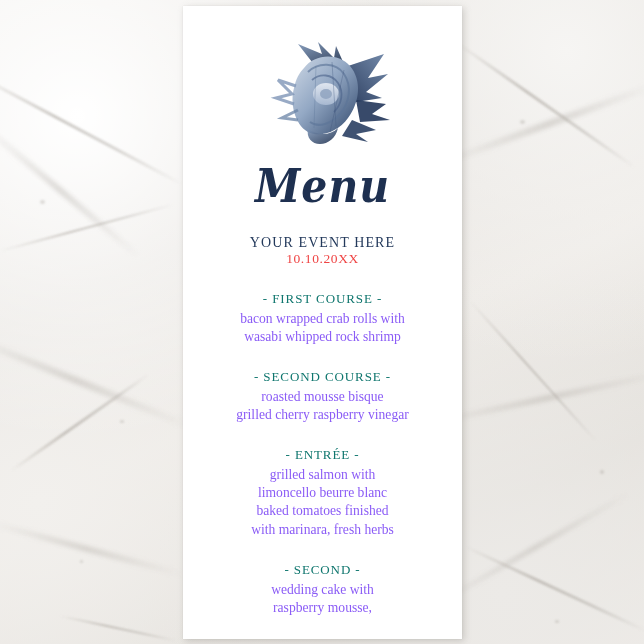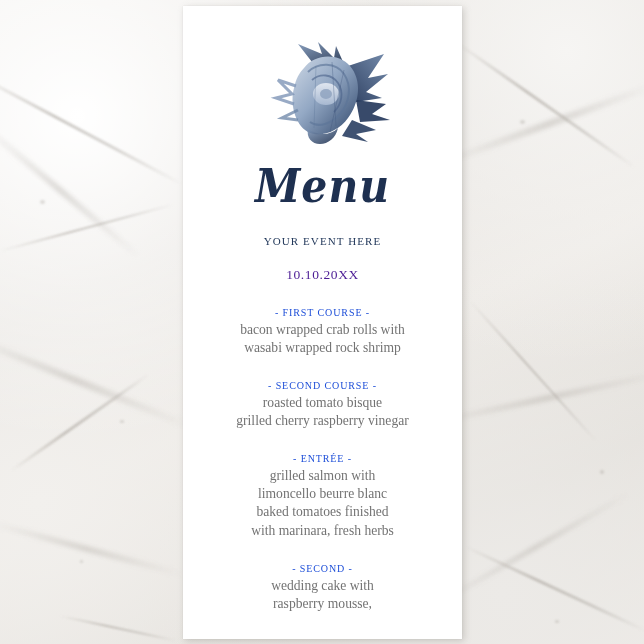--- a/index.html
+++ b/index.html
@@ -79,50 +79,50 @@
     font-size: 41px;
     letter-spacing: 1px;
     color: #1e3050;
     margin-top: 18px;
     line-height: 1;
     transform: scaleY(1.12);
   }
 
   .event-name {
     margin-top: 28px;
-    font-size: 11px;
+    font-size: 14px;
     letter-spacing: 1.1px;
     color: #23395b;
     text-transform: uppercase;
     font-family: "Liberation Serif", serif;
   }
   .event-date {
-    margin-top: 20px;
+    margin-top: 0;
     font-size: 13.5px;
     letter-spacing: 0.6px;
-    color: #4c1d95;
+    color: #ef4444;
   }
 
   .courses {
     margin-top: 24px;
     width: 100%;
     text-align: center;
   }
   .course { margin-bottom: 23px; }
   .course:last-child { margin-bottom: 0; }
   .course-title {
-    font-size: 10px;
+    font-size: 13px;
     letter-spacing: 0.9px;
-    color: #1d4ed8;
+    color: #0f766e;
     margin-bottom: 3px;
   }
   .course-line {
     font-size: 13.6px;
     line-height: 1.33;
-    color: #737373;
+    color: #8b5cf6;
   }
   .course-line.sep { letter-spacing: 0.4px; }
 </style>
 </head>
 <body>
 
 <div class="backdrop">
   <div class="vein" style="left:-30px; top:70px; width:240px; height:3px; transform:rotate(28deg);"></div>
   <div class="vein soft" style="left:-20px; top:120px; width:210px; height:6px; transform:rotate(40deg);"></div>
   <div class="vein" style="left:0px; top:250px; width:180px; height:2px; transform:rotate(-15deg);"></div>
@@ -196,26 +196,26 @@
     <div class="menu-title">Menu</div>
 
     <div class="event-name">YOUR EVENT HERE</div>
     <div class="event-date">10.10.20XX</div>
 
     <div class="courses">
 
       <div class="course">
         <div class="course-title">- FIRST COURSE -</div>
         <div class="course-line">bacon wrapped crab rolls with</div>
-        <div class="course-line">wasabi wrapped rock shrimp</div>
+        <div class="course-line">wasabi whipped rock shrimp</div>
       </div>
 
       <div class="course">
         <div class="course-title">- SECOND COURSE -</div>
-        <div class="course-line">roasted tomato bisque</div>
+        <div class="course-line">roasted mousse bisque</div>
         <div class="course-line">grilled cherry raspberry vinegar</div>
       </div>
 
       <div class="course">
         <div class="course-title">- ENTRÉE -</div>
         <div class="course-line">grilled salmon with</div>
         <div class="course-line">limoncello beurre blanc</div>
         <div class="course-line">baked tomatoes finished</div>
         <div class="course-line">with marinara, fresh herbs</div>
       </div>

